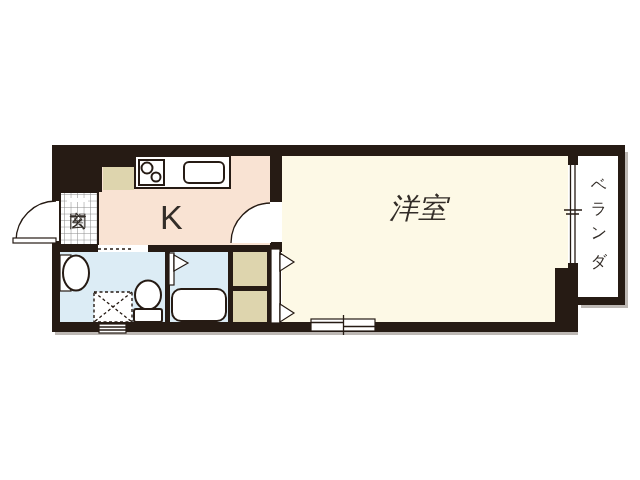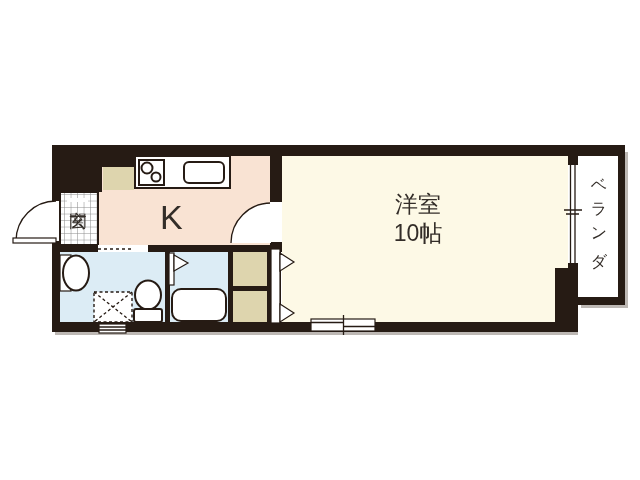--- a/index.html
+++ b/index.html
@@ -9,21 +9,21 @@
   .w{fill:#261b14;}
   .shadow{fill:#bdb8b4;}
   .fixture{fill:#ffffff;stroke:#261b14;stroke-width:2;}
   .thin{fill:#ffffff;stroke:#261b14;stroke-width:1.2;}
   .line{stroke:#261b14;stroke-width:1.3;fill:none;}
   .label{position:absolute;color:#332d28;z-index:5;}
   .vtext{writing-mode:vertical-rl;text-orientation:upright;}
   #genkan-label{left:67px;top:198px;font-size:17px;line-height:1.2;letter-spacing:2px;}
   #genkan-label span{background:#ffffff;padding:0 1px;}
   #kitchen-label{left:160px;top:198px;font-size:34px;}
-  #main-room-label{left:338px;top:190px;width:160px;text-align:center;font-size:23px;line-height:1.27;}
+  #main-room-label{left:338px;top:190px;width:160px;text-align:center;font-size:29px;line-height:1.27;font-style:italic;}
   #veranda-label{left:588px;top:166px;font-size:16px;letter-spacing:7px;}
 </style>
 </head>
 <body>
 
 <div id="stage">
 
   <svg id="plan-svg" width="640" height="480" viewBox="0 0 640 480">
 
     <defs>
@@ -111,20 +111,19 @@
   <div class="label vtext" id="genkan-label">
     <span>玄関</span>
   </div>
 
   <div class="label" id="kitchen-label">
     <span>K</span>
   </div>
 
   <div class="label" id="main-room-label">
     <div>洋室</div>
-    <div>10帖</div>
   </div>
 
   <div class="label vtext" id="veranda-label">
     <span>ベランダ</span>
   </div>
 
 </div>
 
 </body></html>

